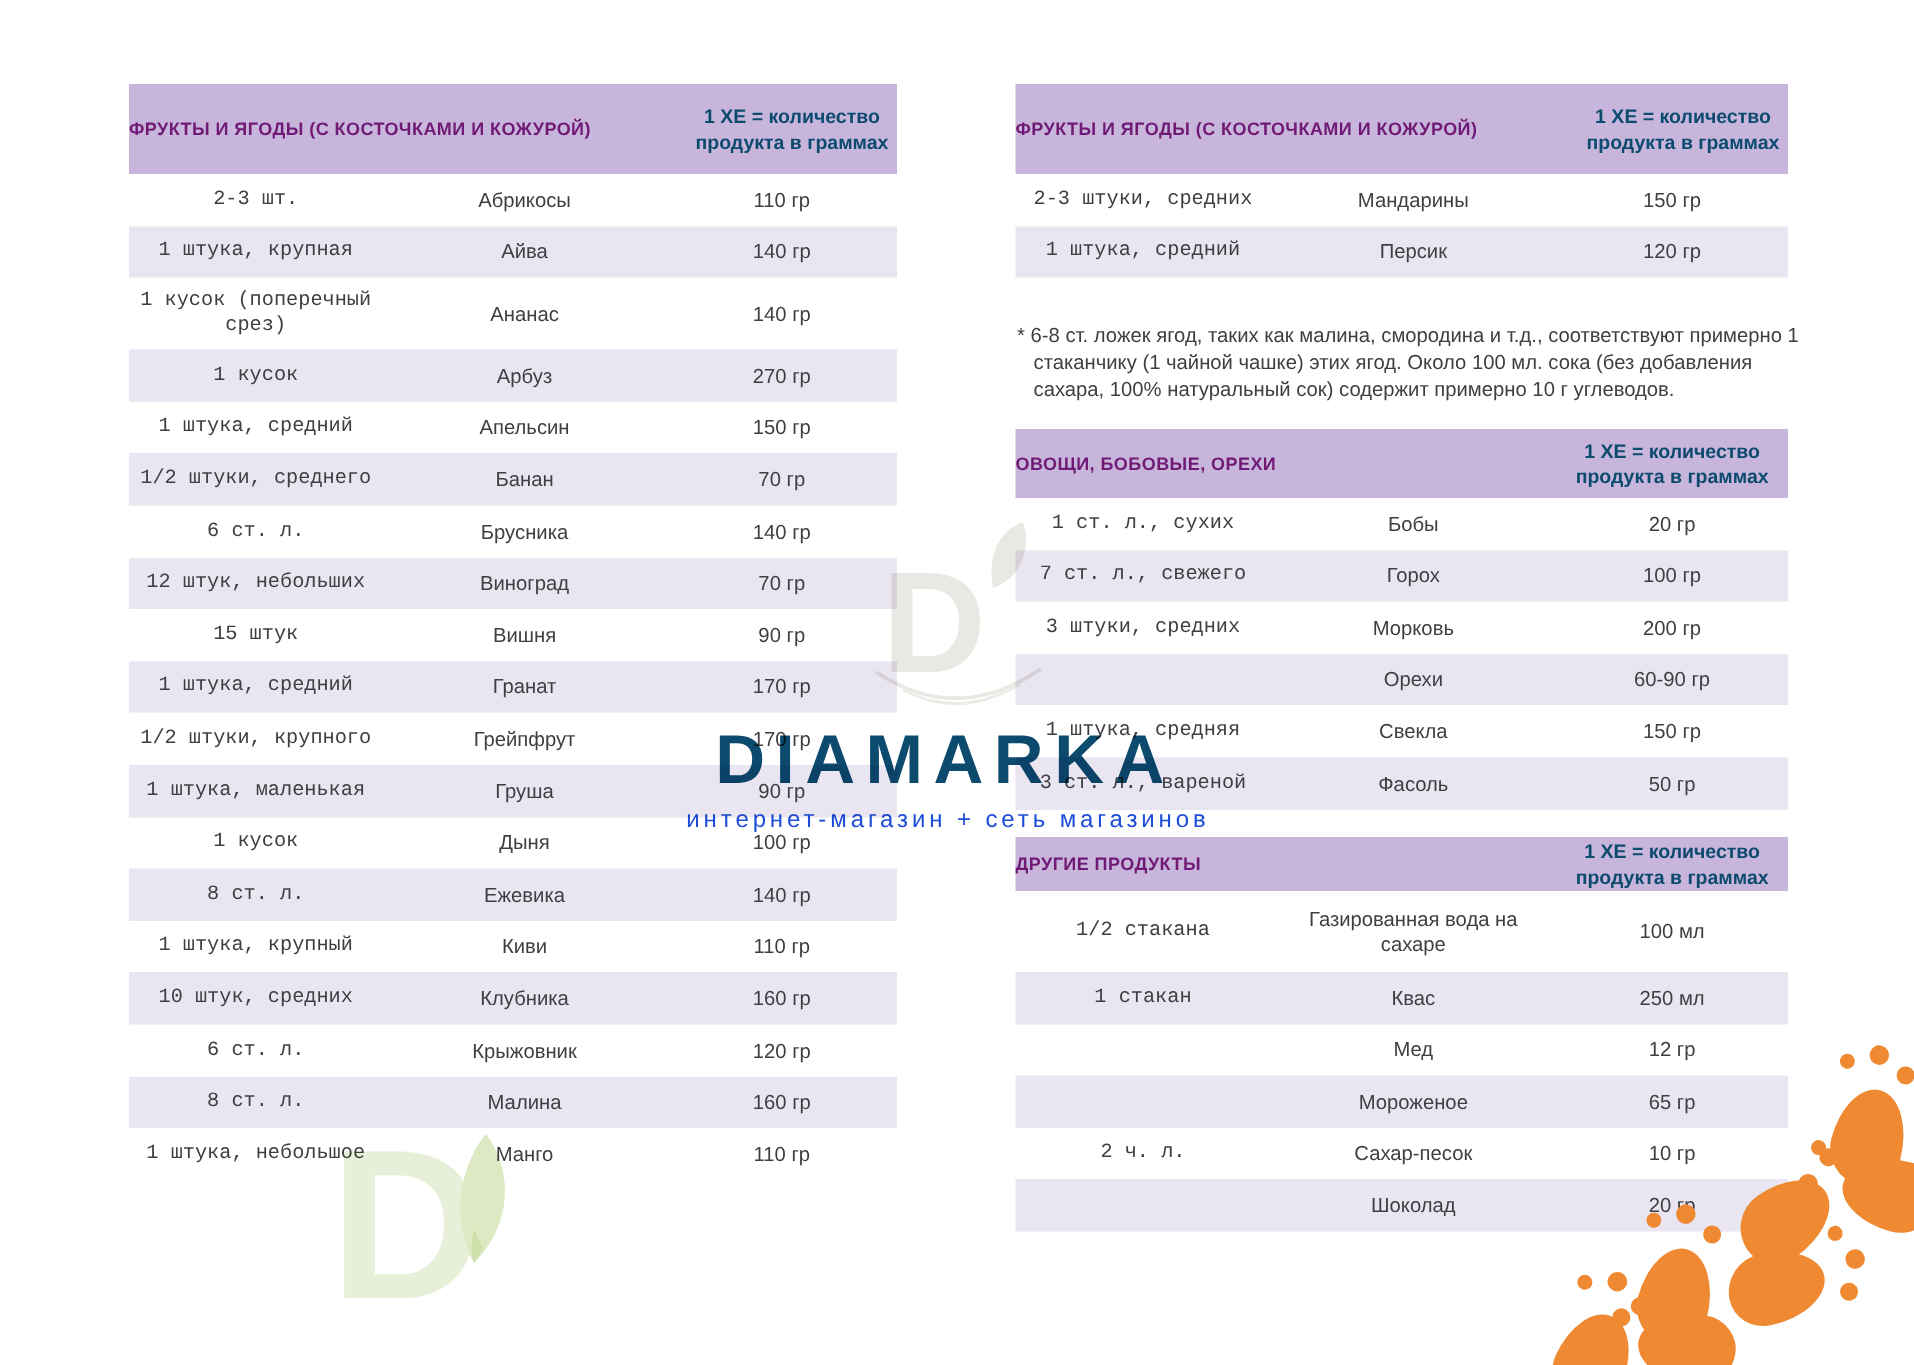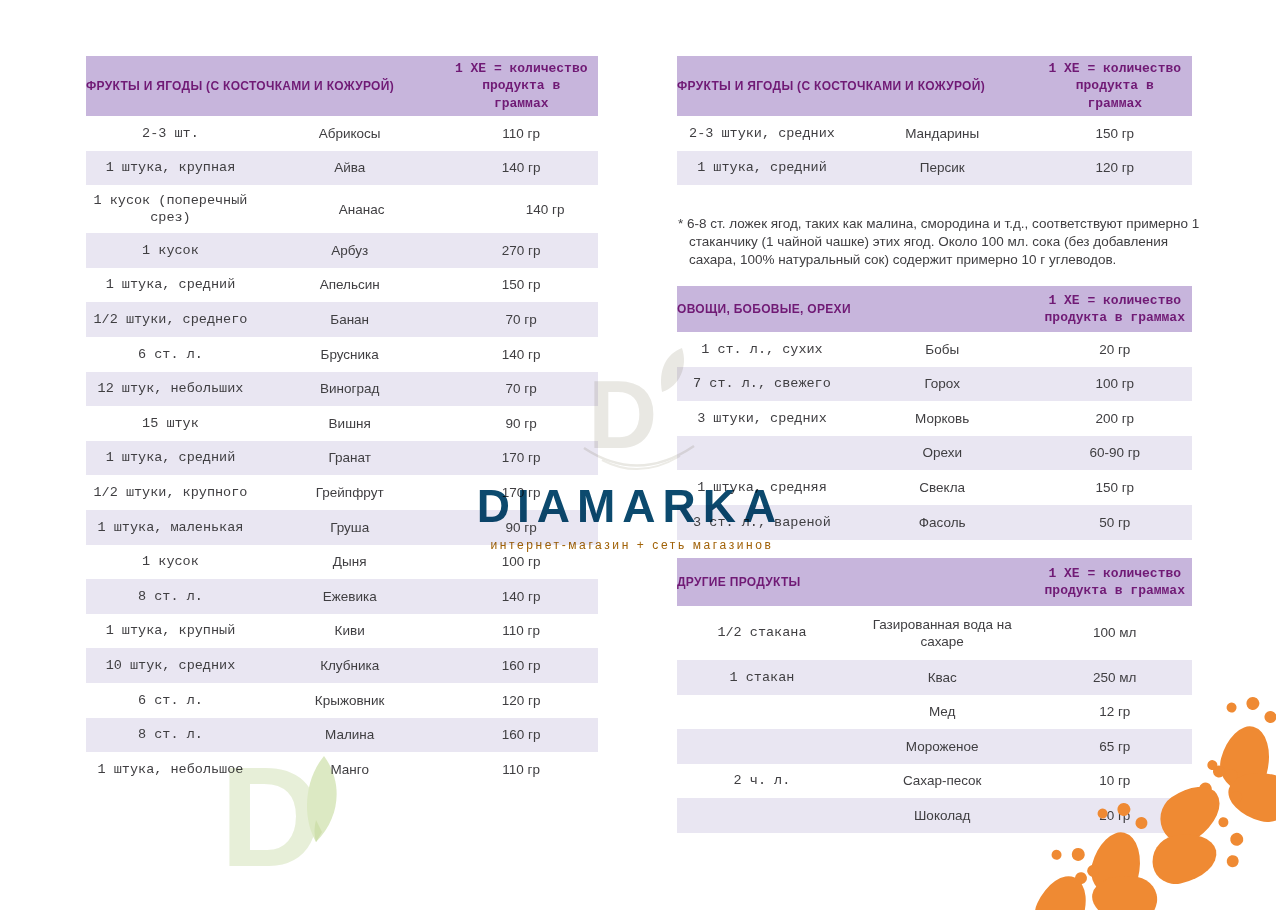--- a/index.html
+++ b/index.html
@@ -7,52 +7,52 @@
     position:relative;width:1276px;height:910px;background:#ffffff;
     font-family:"Liberation Sans",sans-serif;color:#3f3e41;overflow:hidden;
   }
   
   .table{position:absolute;z-index:1;}
   .thead{
     display:grid;grid-template-columns:70% 30%;align-items:center;
     background:#c7b5dc;
   }
   .th-title{font-weight:bold;font-size:12px;letter-spacing:.3px;text-align:left;color:#701a75;}
-  .th-unit{font-weight:bold;font-size:13px;line-height:1.32;text-align:center;color:#701a75;display:flex;justify-content:center;font-family:Liberation Mono, monospace;}
+  .th-unit{font-weight:bold;font-size:13px;line-height:1.32;text-align:center;color:#0c4a6e;display:flex;justify-content:flex-end;}
   .th-unit span{display:inline-block;}
   .unit-narrow .th-unit span{max-width:140px;}
   .unit-wide .th-unit span{max-width:172px;}
   .tbody .row{
     display:grid;grid-template-columns:33% 37% 30%;
     align-items:center;justify-items:center;
     min-height:34.6px;font-size:13.5px;line-height:1.28;text-align:center;
   }
   .tbody .row:nth-child(even){background:#e9e6f2;}
   .cell{display:flex;align-items:center;justify-content:center;width:100%;}
   .cell span{display:inline-block;}
   .c-qty span{max-width:155px;font-family:Liberation Mono, monospace;}
   .c-prod span{max-width:185px;}
-  .table[data-table="0"] .row:nth-child(3){min-height:48px;gap:12px;}
+  .table[data-table="0"] .row:nth-child(3){min-height:48px;}
   .table[data-table="3"] .row:nth-child(1){min-height:54px;}
   .tbody .row.partial{min-height:11px;height:11px;overflow:hidden;}
   
   .note{
     position:absolute;left:678px;top:201px;width:514px;z-index:1;
     font-size:13.5px;line-height:1.34;padding-left:11px;text-indent:-11px;
   }
   
   .wm{position:absolute;pointer-events:none;mix-blend-mode:multiply;z-index:2;}
   .wm-logo{left:566px;top:348px;width:150px;height:140px;}
   .wm-title{
     left:450px;top:479px;width:360px;text-align:center;
     font-size:46px;font-weight:bold;letter-spacing:7px;color:#0c4a6e;
   }
   .wm-subtitle{
     left:450px;top:538px;width:364px;text-align:center;
-    font-size:12px;letter-spacing:2.6px;color:#a16207;
+    font-size:16px;letter-spacing:2.6px;color:#1d4ed8;
   }
   
   .glogo{position:absolute;left:206px;top:744px;width:150px;height:166px;mix-blend-mode:multiply;pointer-events:none;z-index:2;}
   .glogo-d{
     position:absolute;left:14px;top:2px;font-size:142px;line-height:1;font-weight:bold;
     color:#e7efd8;
   }
   .glogo-leaf{position:absolute;left:84px;top:10px;}
   
   .carrots{position:absolute;left:0;top:0;width:100%;height:100%;pointer-events:none;z-index:3;}
@@ -403,21 +403,21 @@
             <span>Фасоль</span>
           </div>
           <div class="cell c-amt">
             <span>50 гр</span>
           </div>
         </div>
       </div>
   </section>
 
   <section class="table unit-wide" data-table="3" style="left:677px;top:558px;width:515px;">
-    <header class="thead" style="height:48px;">
+    <header class="thead" style="height:36px;">
       <div class="th-title">
         <span>ДРУГИЕ ПРОДУКТЫ</span>
       </div>
       <div class="th-unit">
         <span>1 ХЕ = количество продукта в граммах</span>
       </div>
     </header>
     <div class="tbody">
         <div class="row">
           <div class="cell c-qty">

